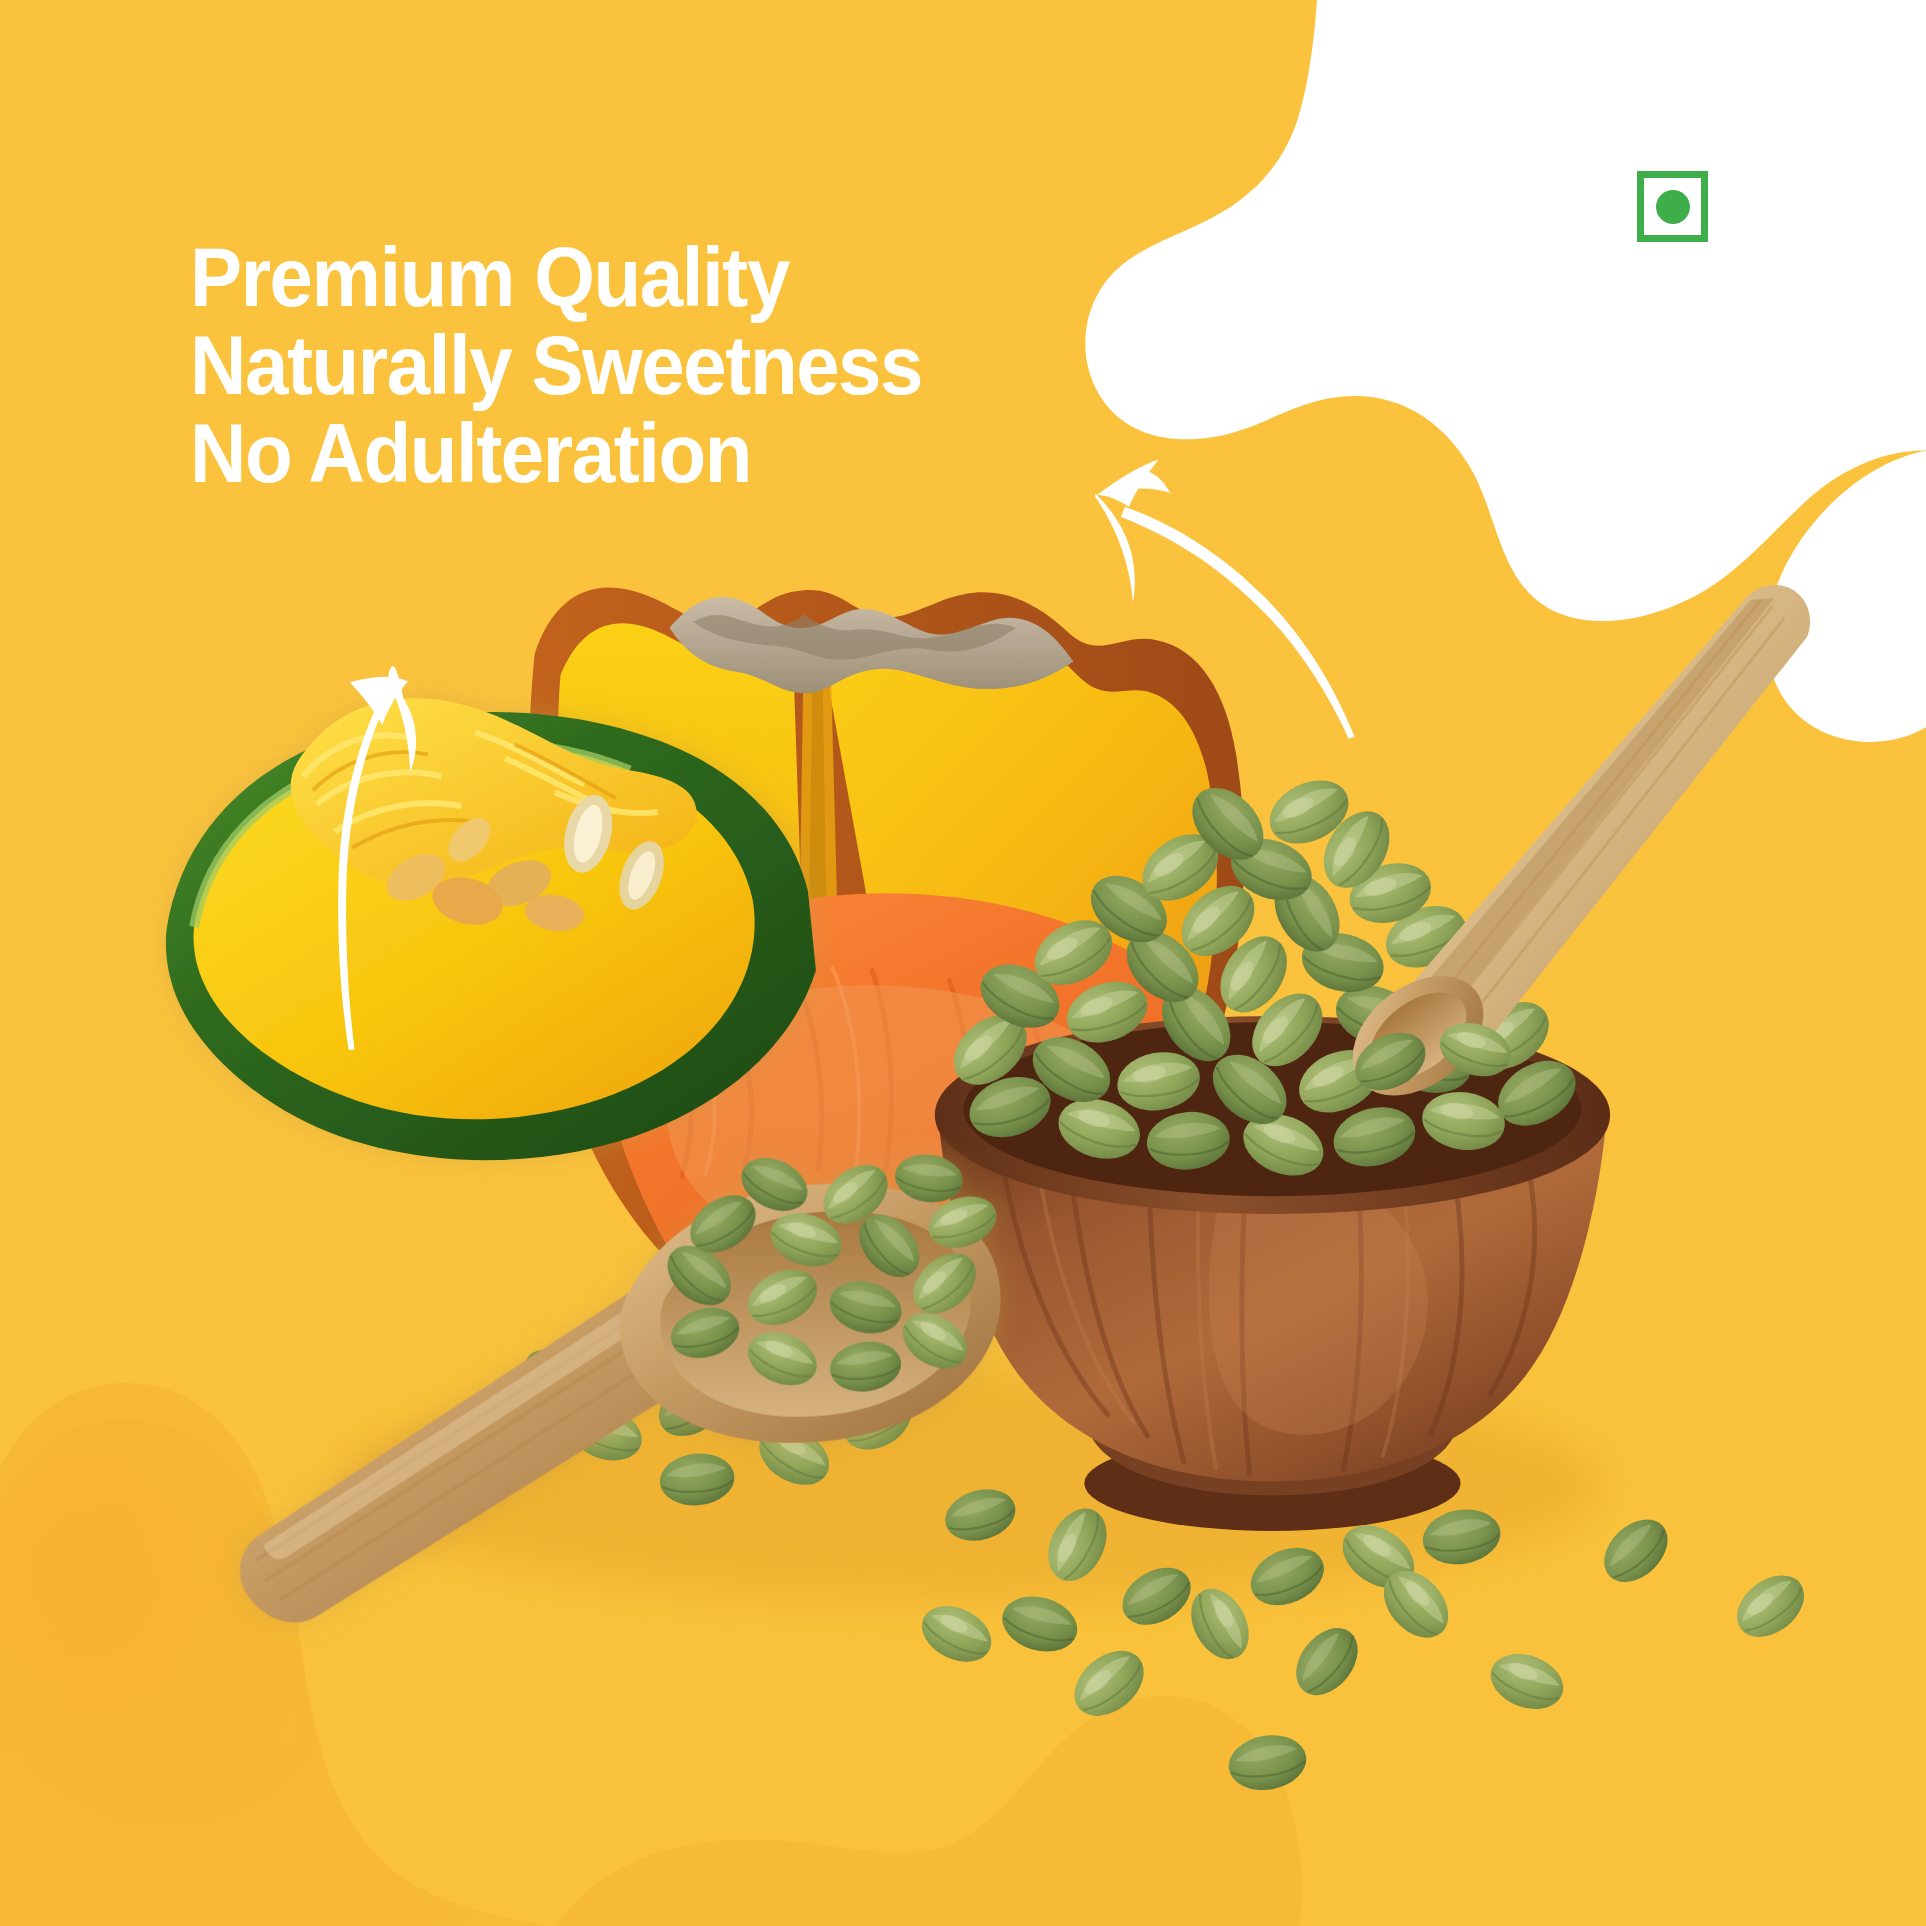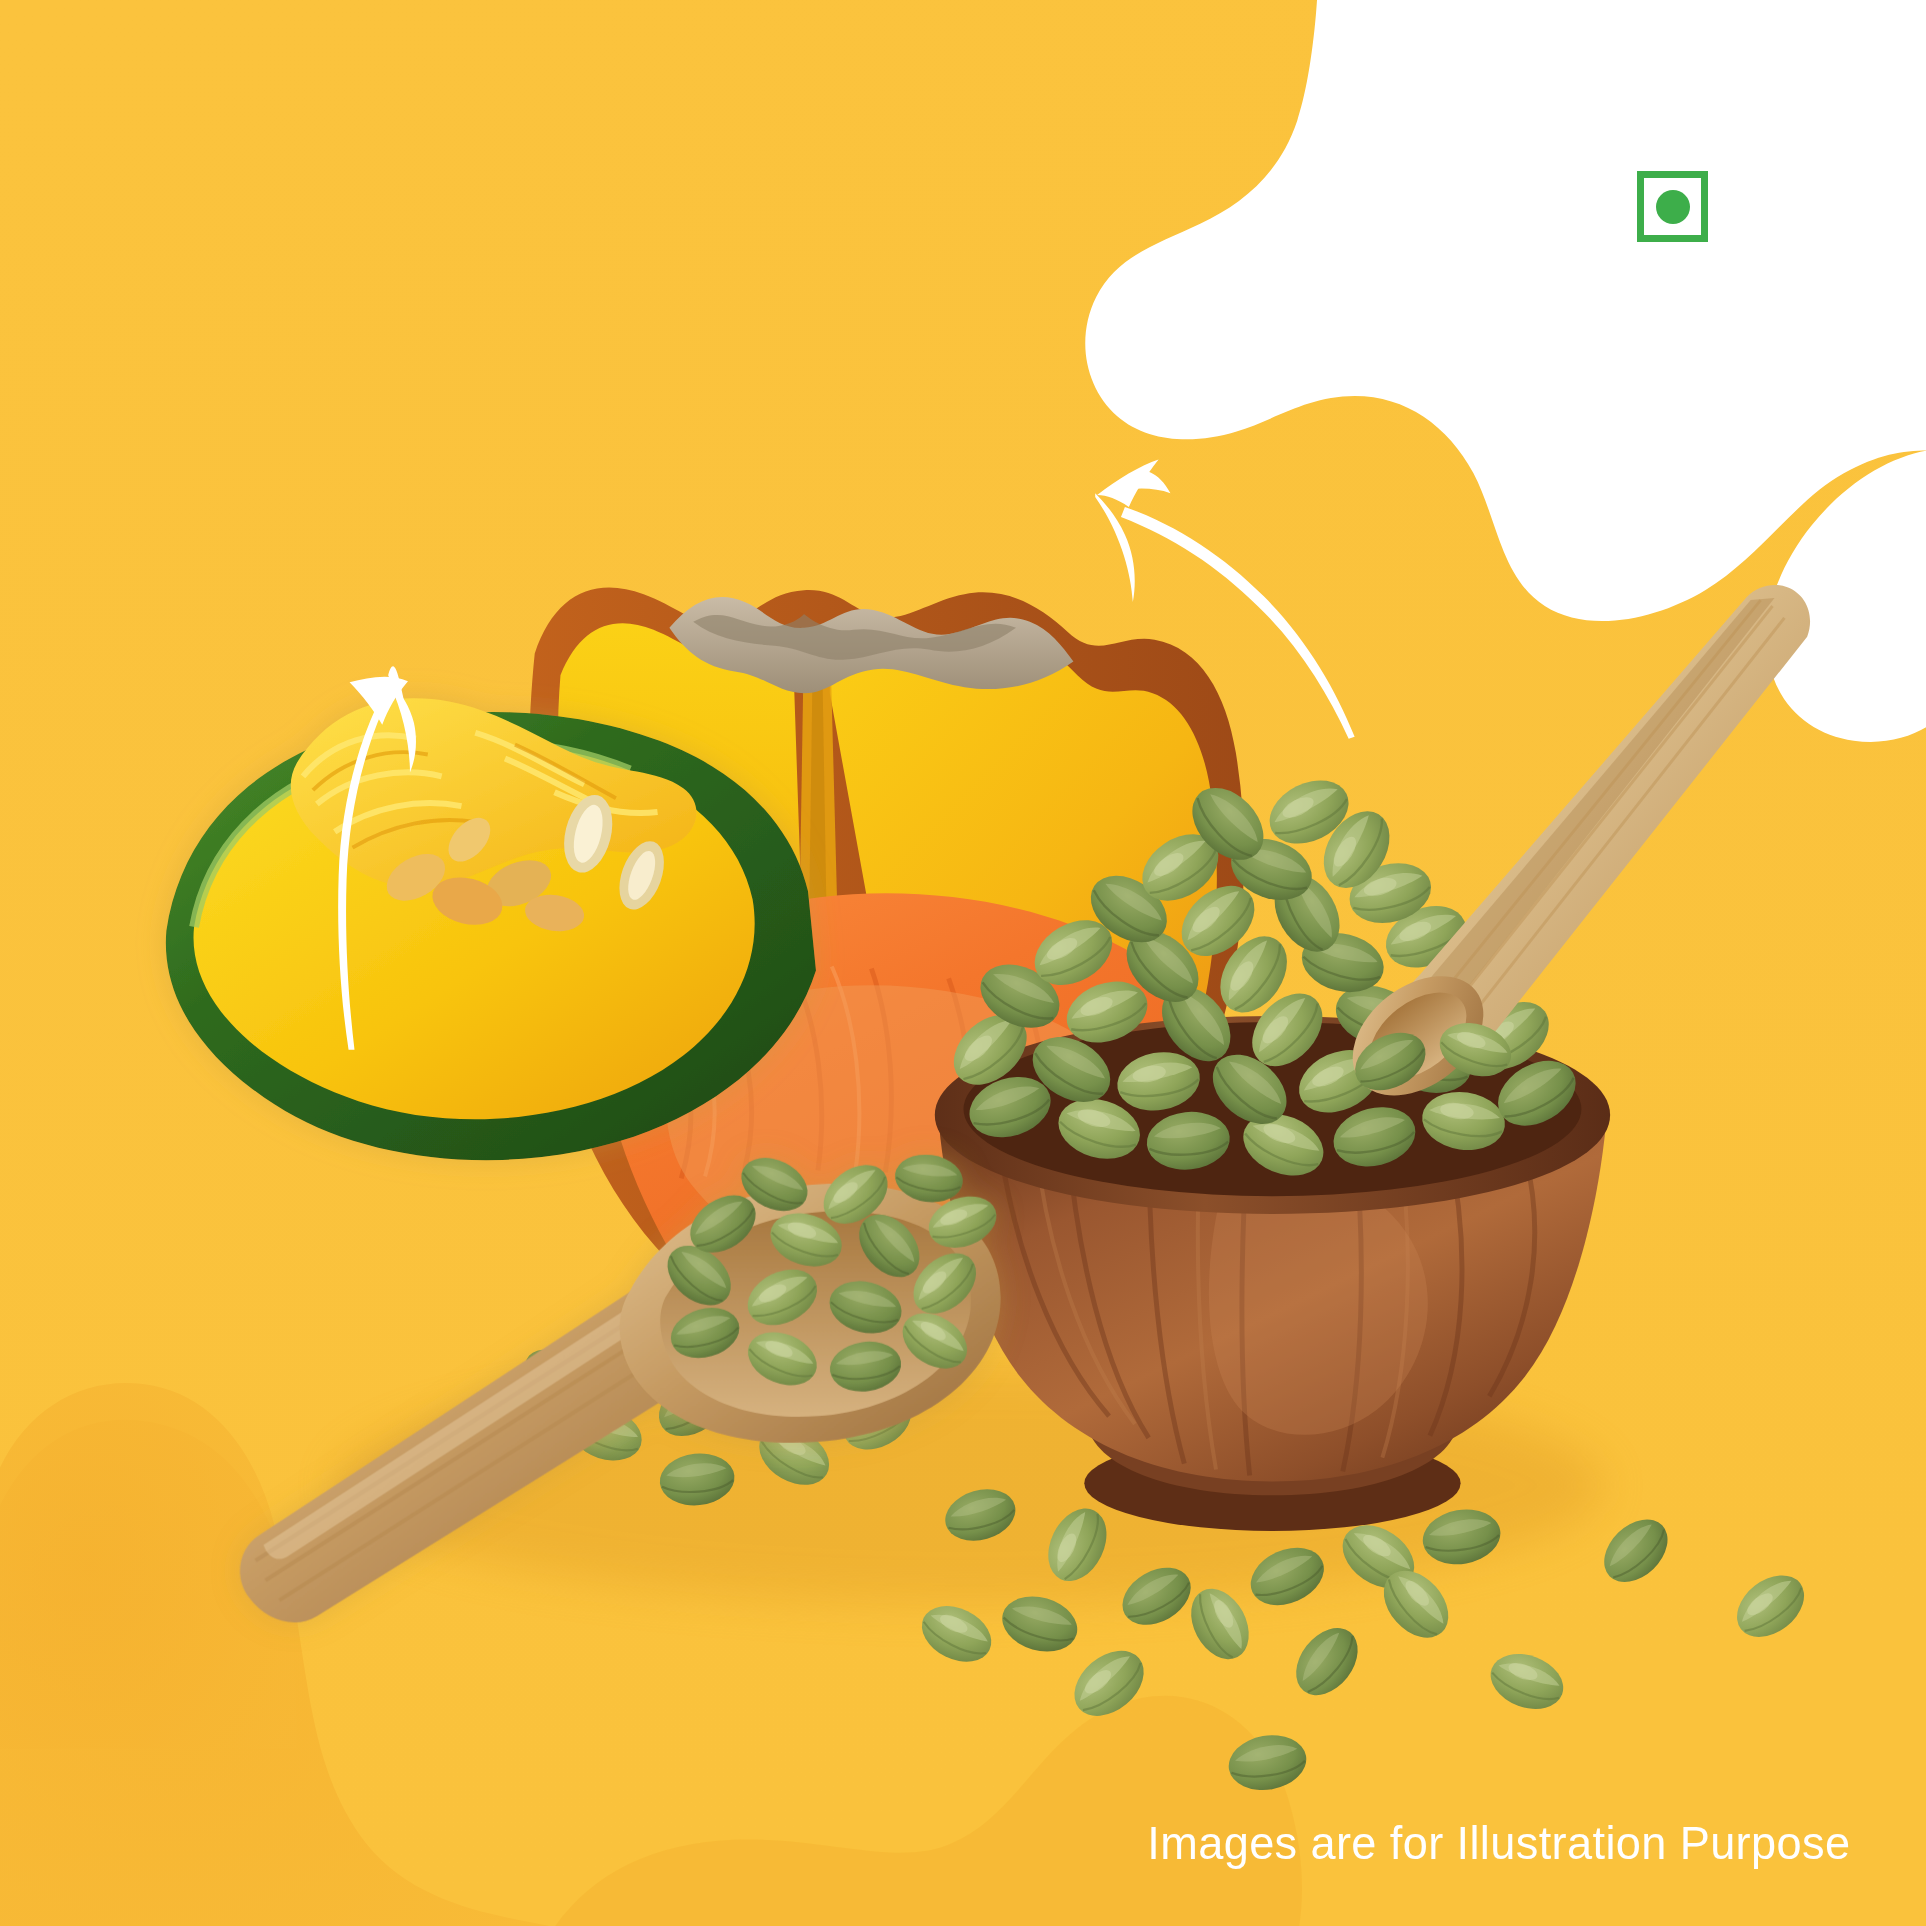--- a/index.html
+++ b/index.html
@@ -608,23 +608,25 @@
                C1142,576 1130,536 1106,502 Z"></path>
       <path d="M1136,512
                C1188,530 1236,562 1276,602
                C1318,644 1348,694 1368,744
                L1362,746
                C1340,698 1310,650 1270,612
                C1230,572 1184,542 1132,522 Z"></path>
     </g>
   </svg>
 
+  <div id="headline">
+    <span class="hl-line">Premium Quality</span>
+    <span class="hl-line">Naturally Sweetness</span>
+    <span class="hl-line">No Adulteration</span>
+  </div>
 
   <div id="veg-mark" title="Vegetarian">
     <span class="dot"></span>
   </div>
 
-  <div id="caption">
-    <span>Images are for Illustration Purpose</span>
-  </div>
 
 </div>
 
 
 </body></html>

